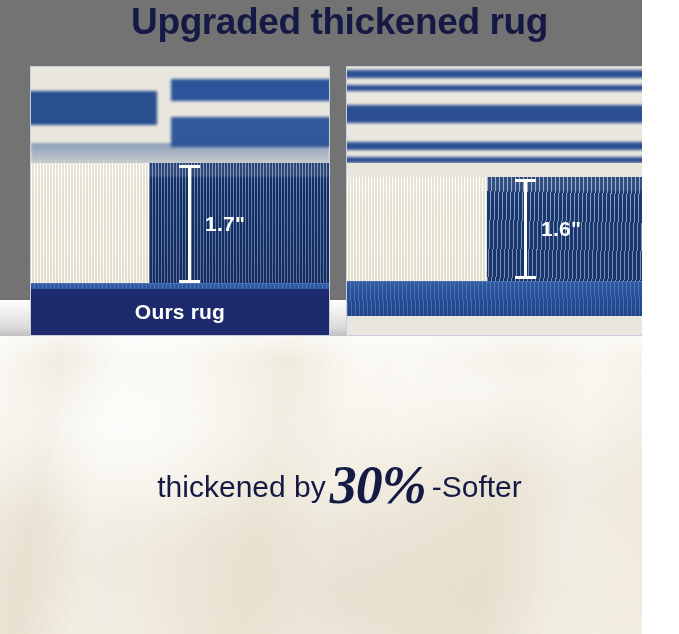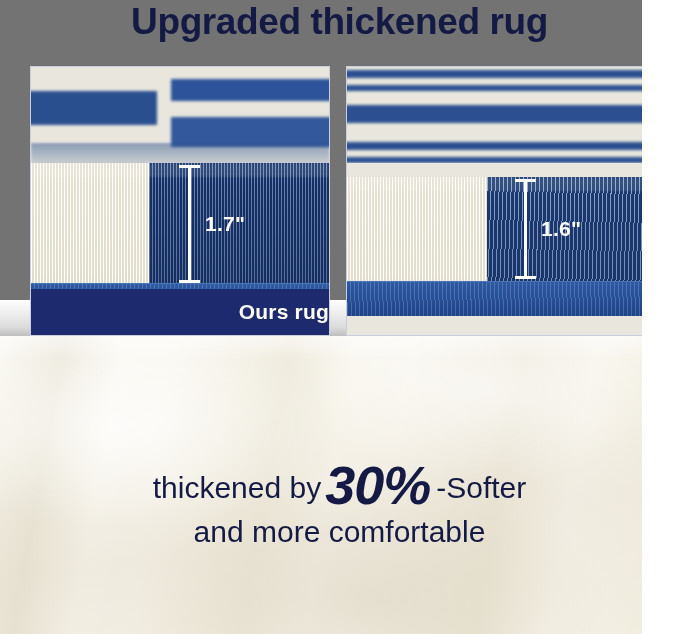--- a/index.html
+++ b/index.html
@@ -229,21 +229,21 @@
   
   .label-band {
     position: absolute;
     left: 0;
     bottom: 0;
     width: 100%;
     height: 46px;
     background: #1e2a6e;
     display: flex;
     align-items: center;
-    justify-content: flex-end;
+    justify-content: center;
   }
   .label-band .txt {
     color: #ffffff;
     font-size: 21px;
     font-weight: 700;
     letter-spacing: 0.2px;
   }
 
   
   .measure {
@@ -294,21 +294,21 @@
     font-size: 30px;
     line-height: 46px;
     white-space: nowrap;
   }
   .claim-line2 {
     font-size: 30px;
     line-height: 42px;
     white-space: nowrap;
   }
   .pct {
-    font-family: Liberation Sans, sans-serif;
+    font-family: Liberation Serif, serif;
     font-style: italic;
     font-weight: 700;
     font-size: 54px;
     letter-spacing: -1px;
     vertical-align: -6px;
     margin: 0 6px 0 4px;
   }
 </style>
 </head>
 <body>
@@ -366,16 +366,15 @@
       </div>
 
     </div>
 
   </div>
 
   <div class="claim">
     <div class="claim-line1">
       <span>thickened by</span><span class="pct">30%</span><span>-Softer</span>
     </div>
-    <div class="claim-line2">and more comfortable</div>
   </div>
 
 </div>
 
 </body></html>

